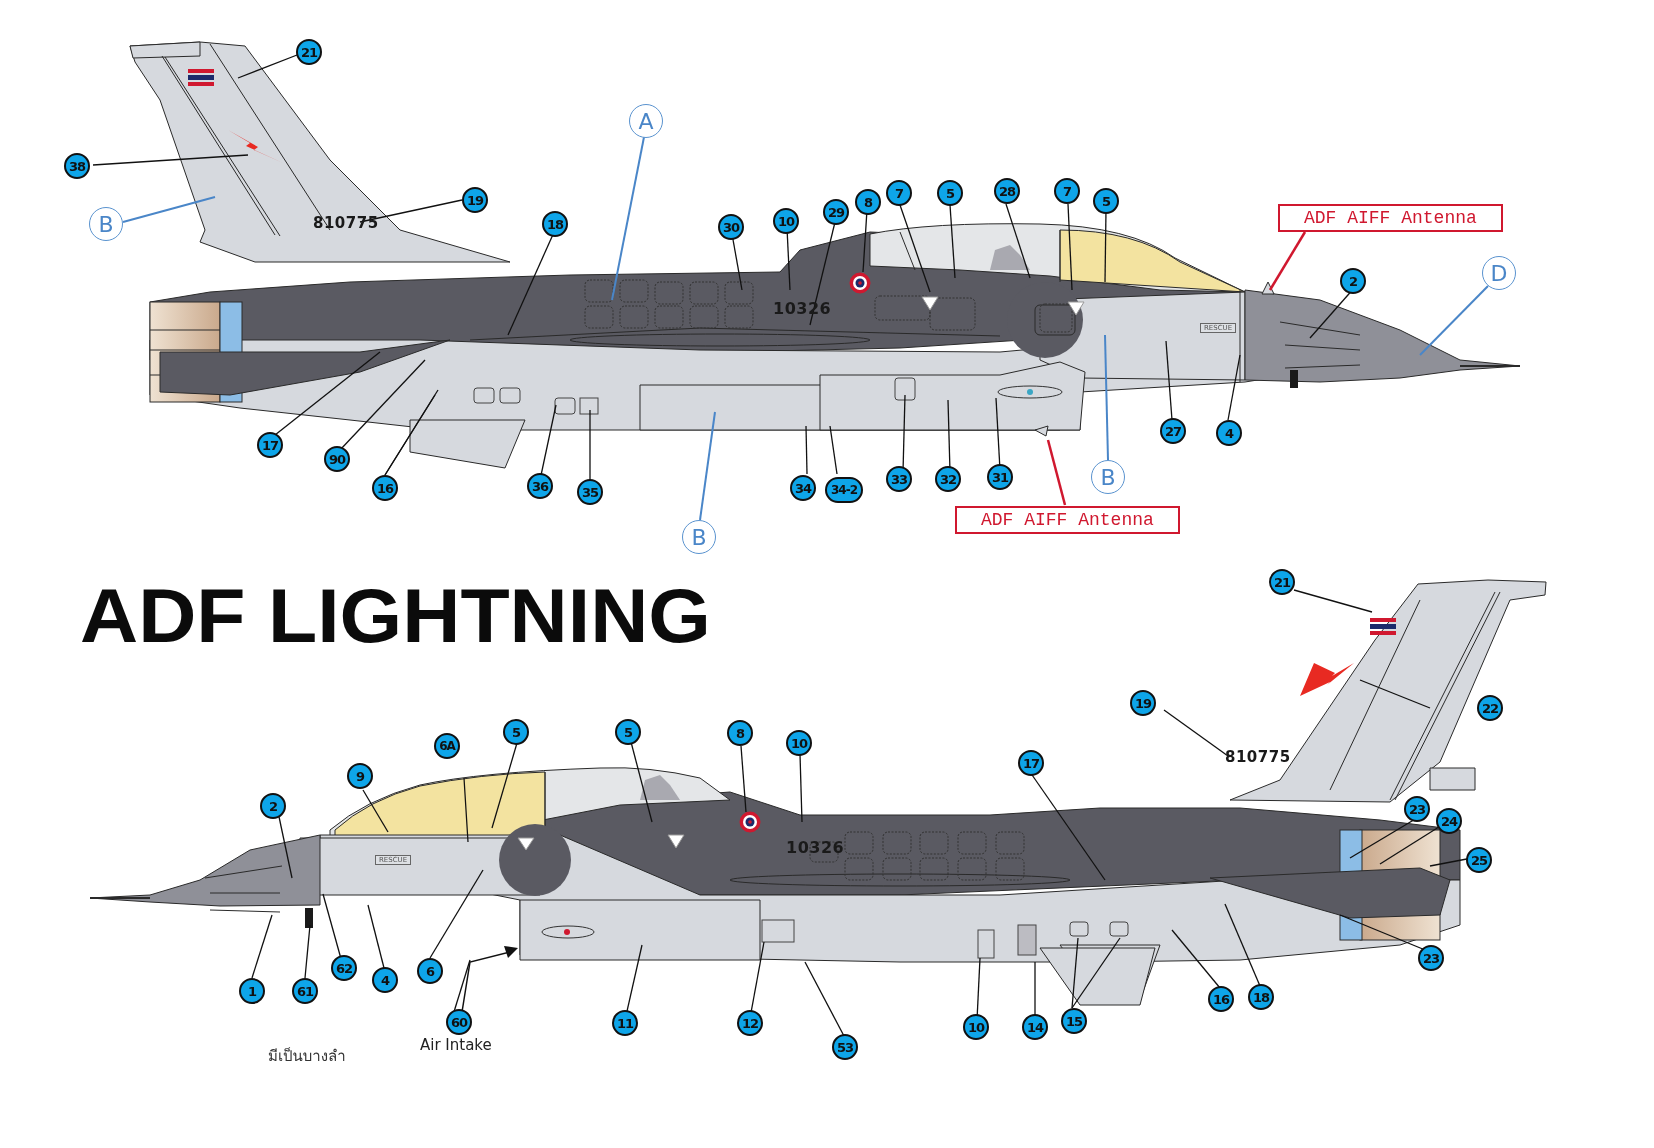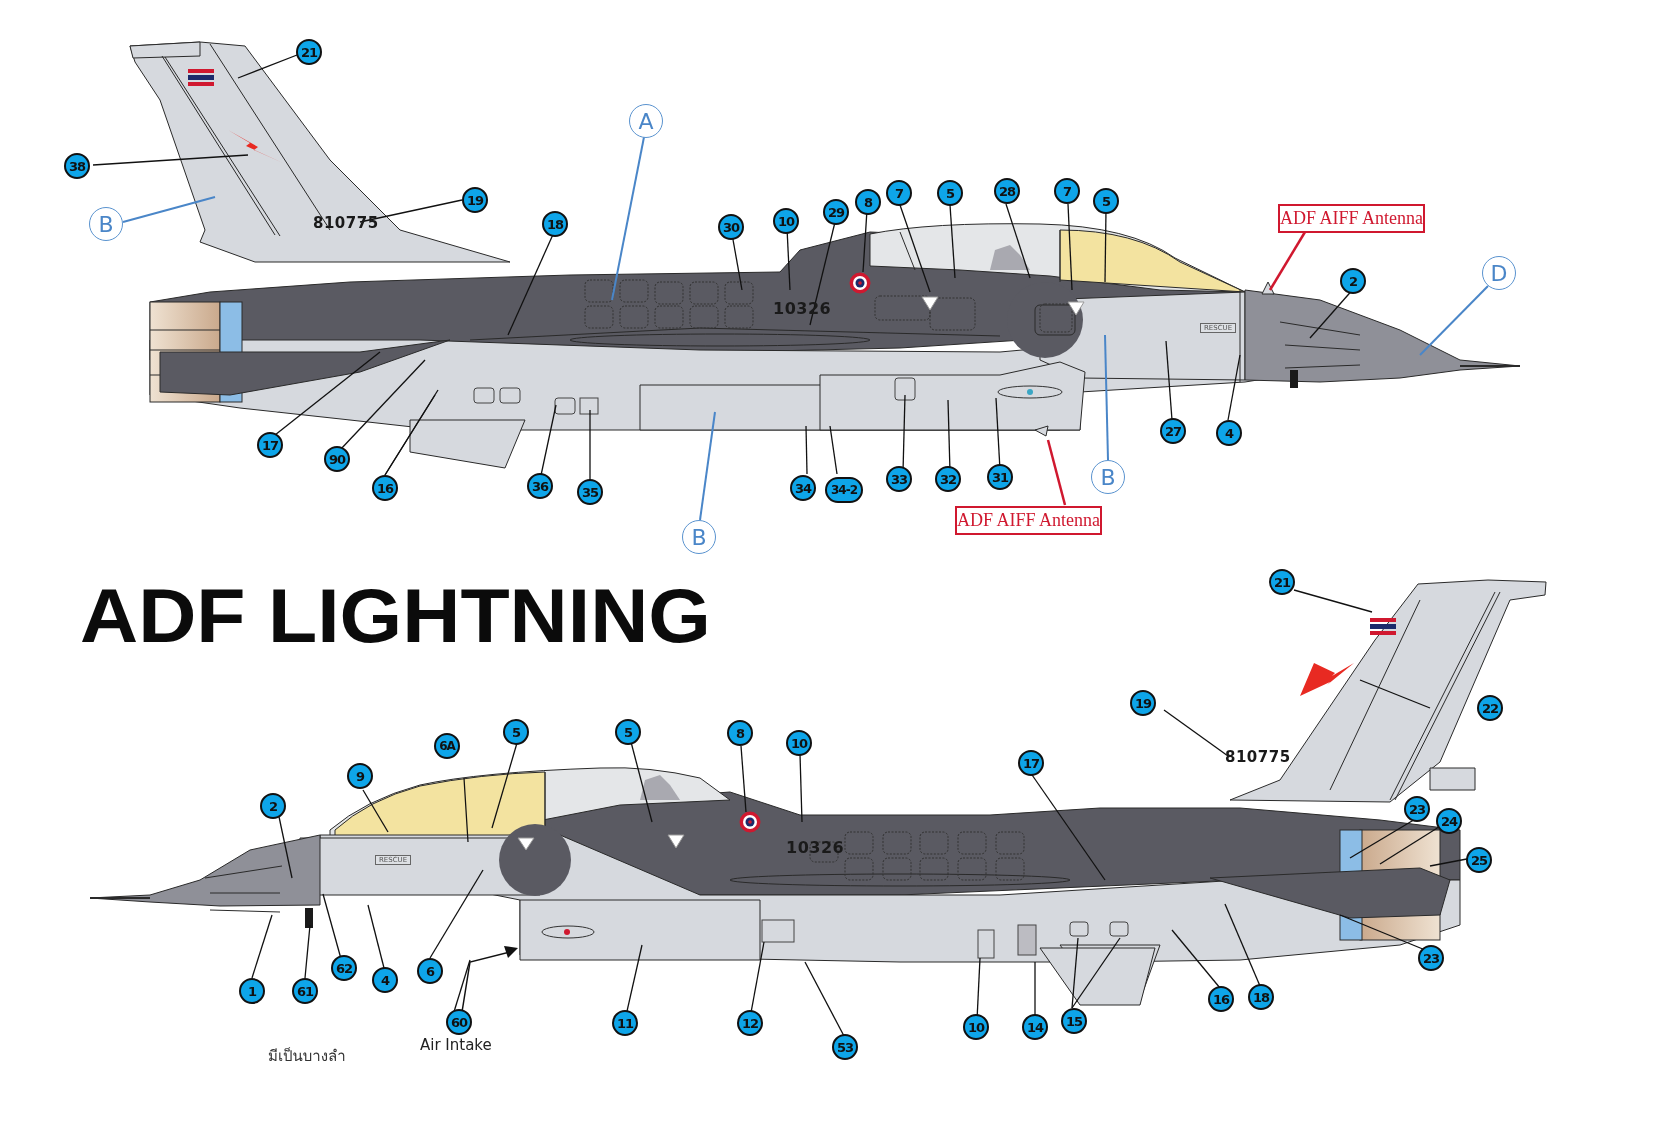--- a/index.html
+++ b/index.html
@@ -2,21 +2,21 @@
 <html><head>
 <meta charset="utf-8">
 <style>
   html,body{margin:0;padding:0;background:#ffffff;}
   body{width:1654px;height:1148px;position:relative;overflow:hidden;font-family:"DejaVu Sans",sans-serif;}
   svg{position:absolute;left:0;top:0;}
   .title{position:absolute;left:80px;top:578px;font-family:"Liberation Sans",sans-serif;font-weight:bold;font-size:76px;letter-spacing:0px;color:#0b0b0b;line-height:1;transform:scaleX(1.06);transform-origin:left top;}
   .callout{position:absolute;width:26px;height:26px;border:2px solid #111;border-radius:50%;background:#0ea5e9;box-sizing:border-box;display:flex;align-items:center;justify-content:center;font-family:"DejaVu Sans",sans-serif;font-size:13px;font-weight:bold;color:#111;letter-spacing:-1px;}
   .callout.wide{width:38px;border-radius:13px;}
   .section{position:absolute;width:34px;height:34px;border:1.5px solid #5a93cf;border-radius:50%;background:#fff;box-sizing:border-box;display:flex;align-items:center;justify-content:center;font-family:"DejaVu Sans",sans-serif;font-size:22px;color:#4a86c8;}
-  .antenna-box{position:absolute;border:2.5px solid #d0182f;background:#fff;color:#d0182f;font-family:Liberation Serif, serif;font-size:18px;padding:2px 0;white-space:nowrap;}
+  .antenna-box{position:absolute;border:2.5px solid #d0182f;background:#fff;color:#d0182f;font-family:Liberation Mono, monospace;font-size:18px;padding:2px 24px;white-space:nowrap;}
   .plain{position:absolute;font-family:"DejaVu Sans",sans-serif;color:#222;}
   .serial{position:absolute;font-family:"DejaVu Sans",sans-serif;font-weight:bold;font-size:15px;color:#1a1a1a;letter-spacing:0.5px;}
   .rescue{position:absolute;font-family:"DejaVu Sans",sans-serif;font-size:7px;color:#555;border:1px solid #666;padding:0 3px;background:#dde0e4;}
 </style>
 </head>
 <body>
 
 <svg width="1654" height="1148" viewBox="0 0 1654 1148">
   <defs>
     <linearGradient id="nozTan" x1="0" y1="0" x2="1" y2="0">

